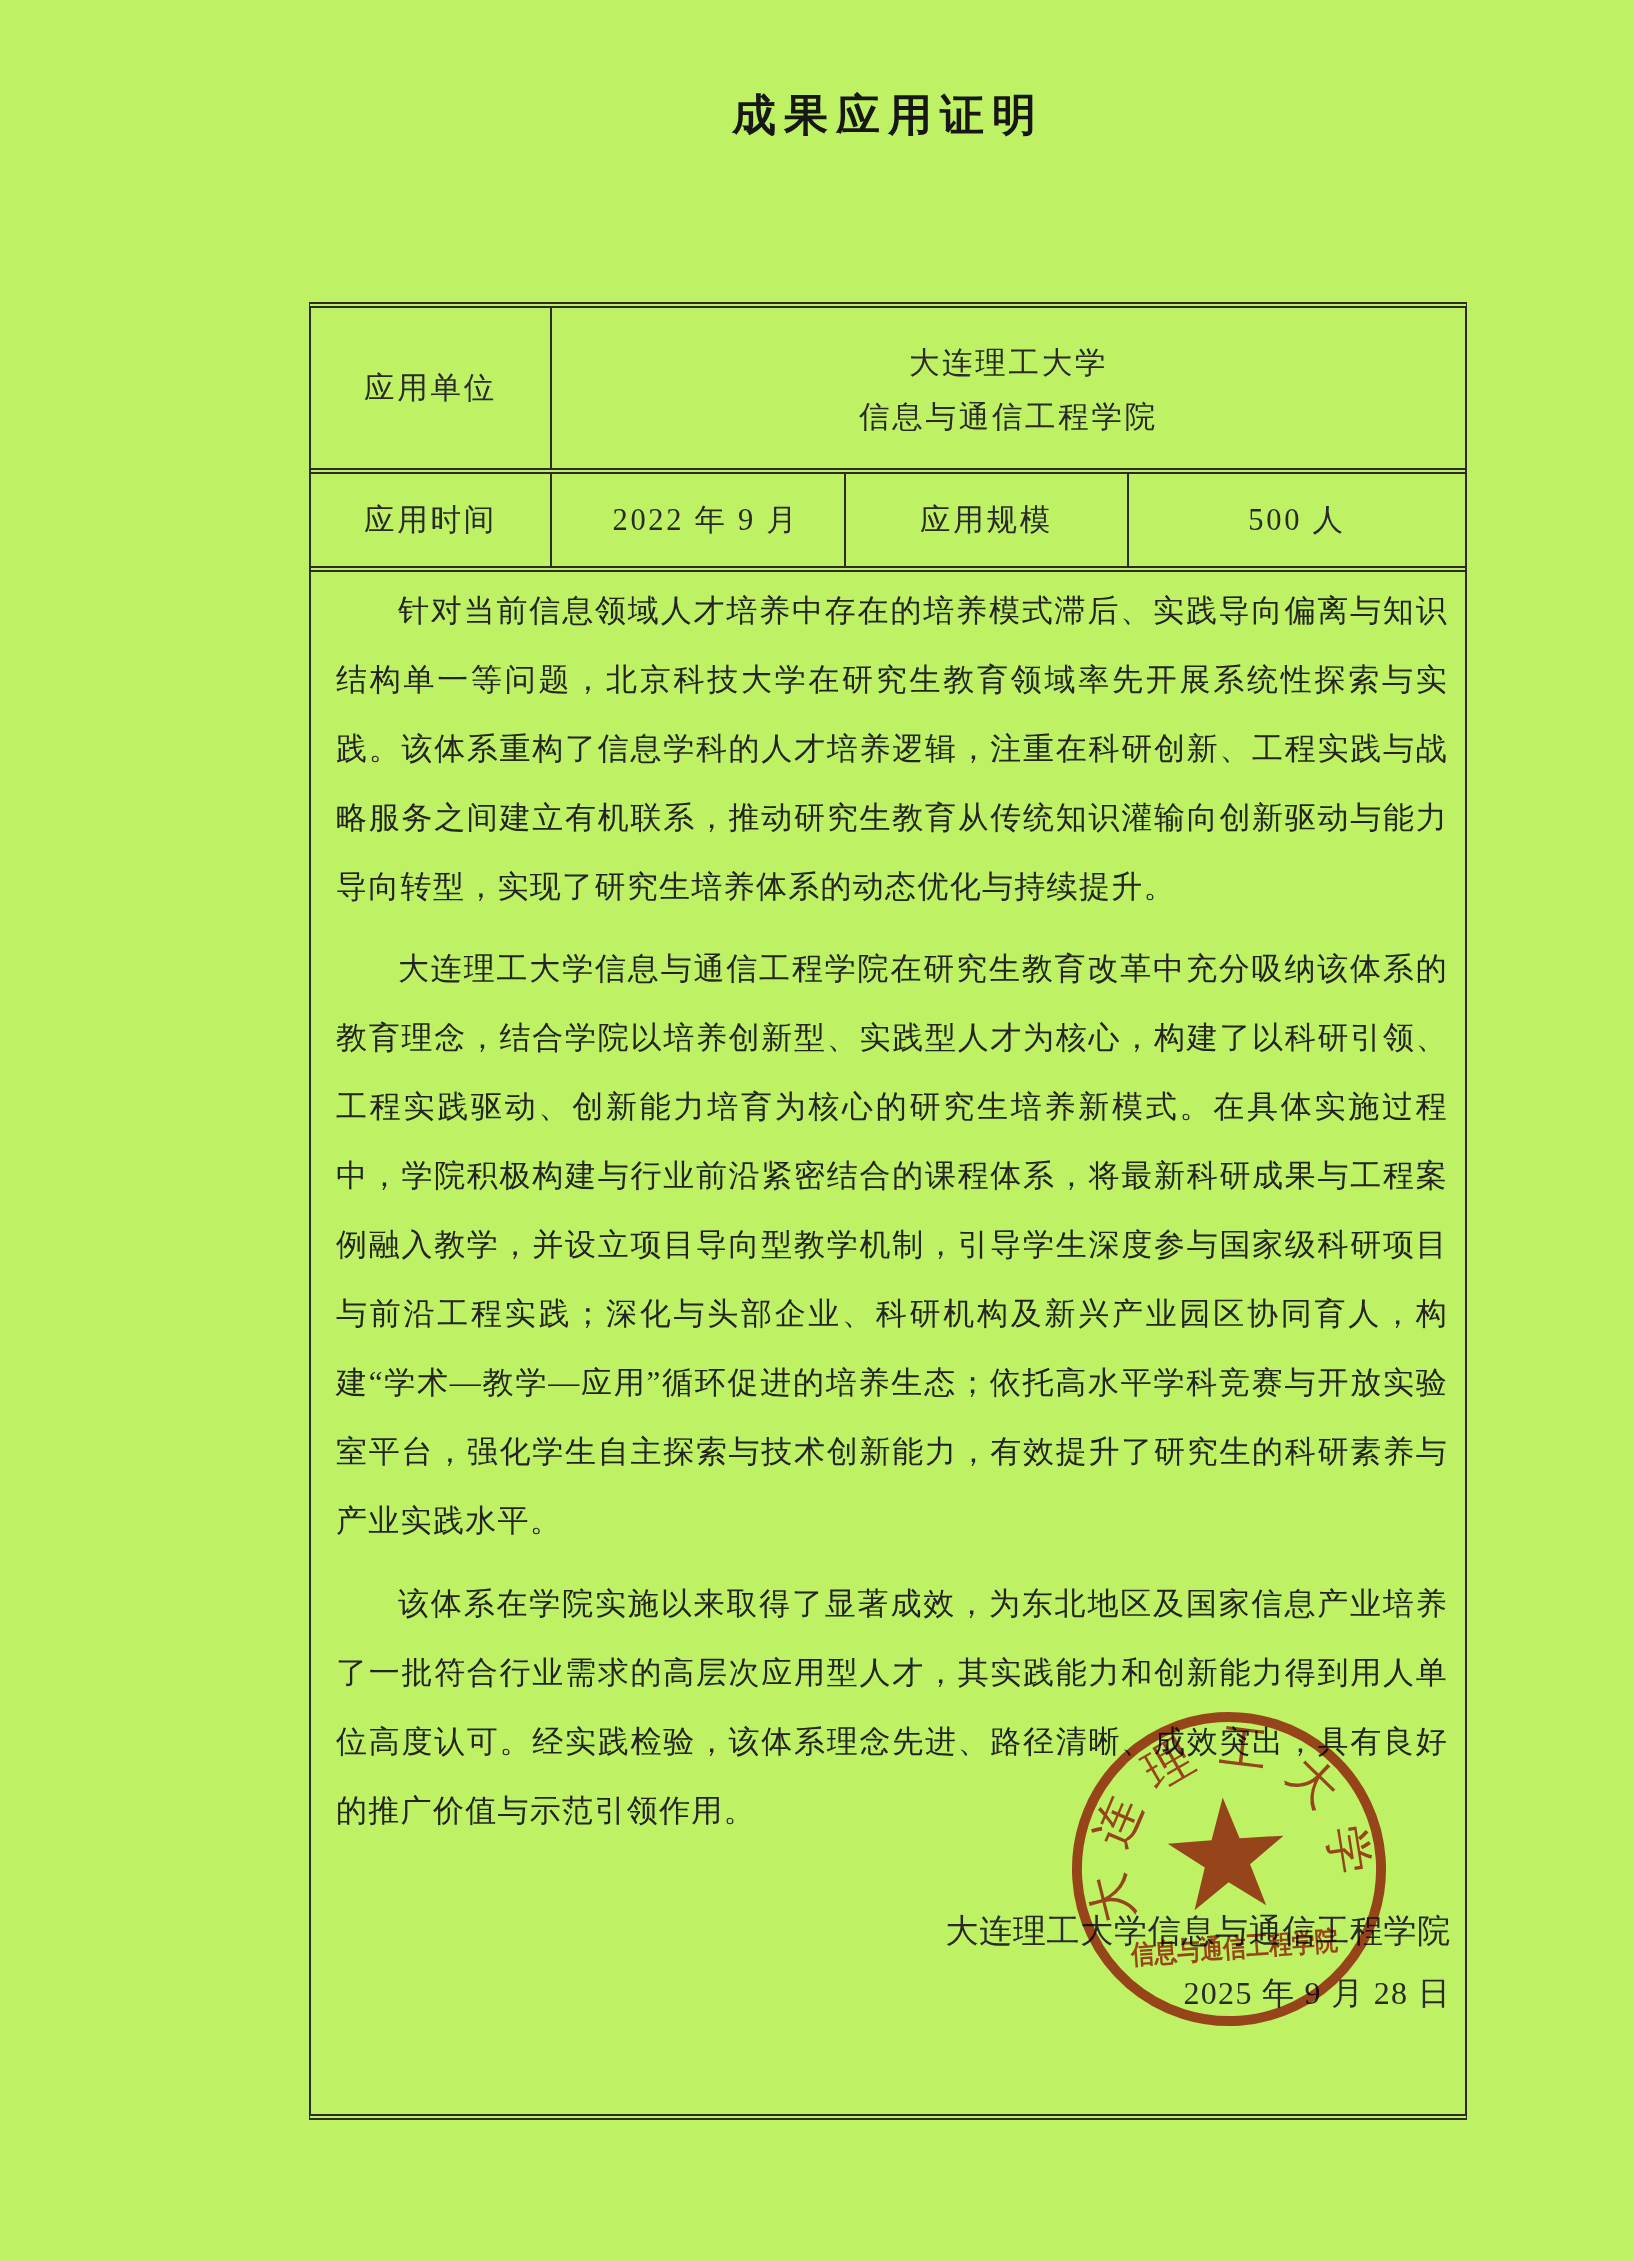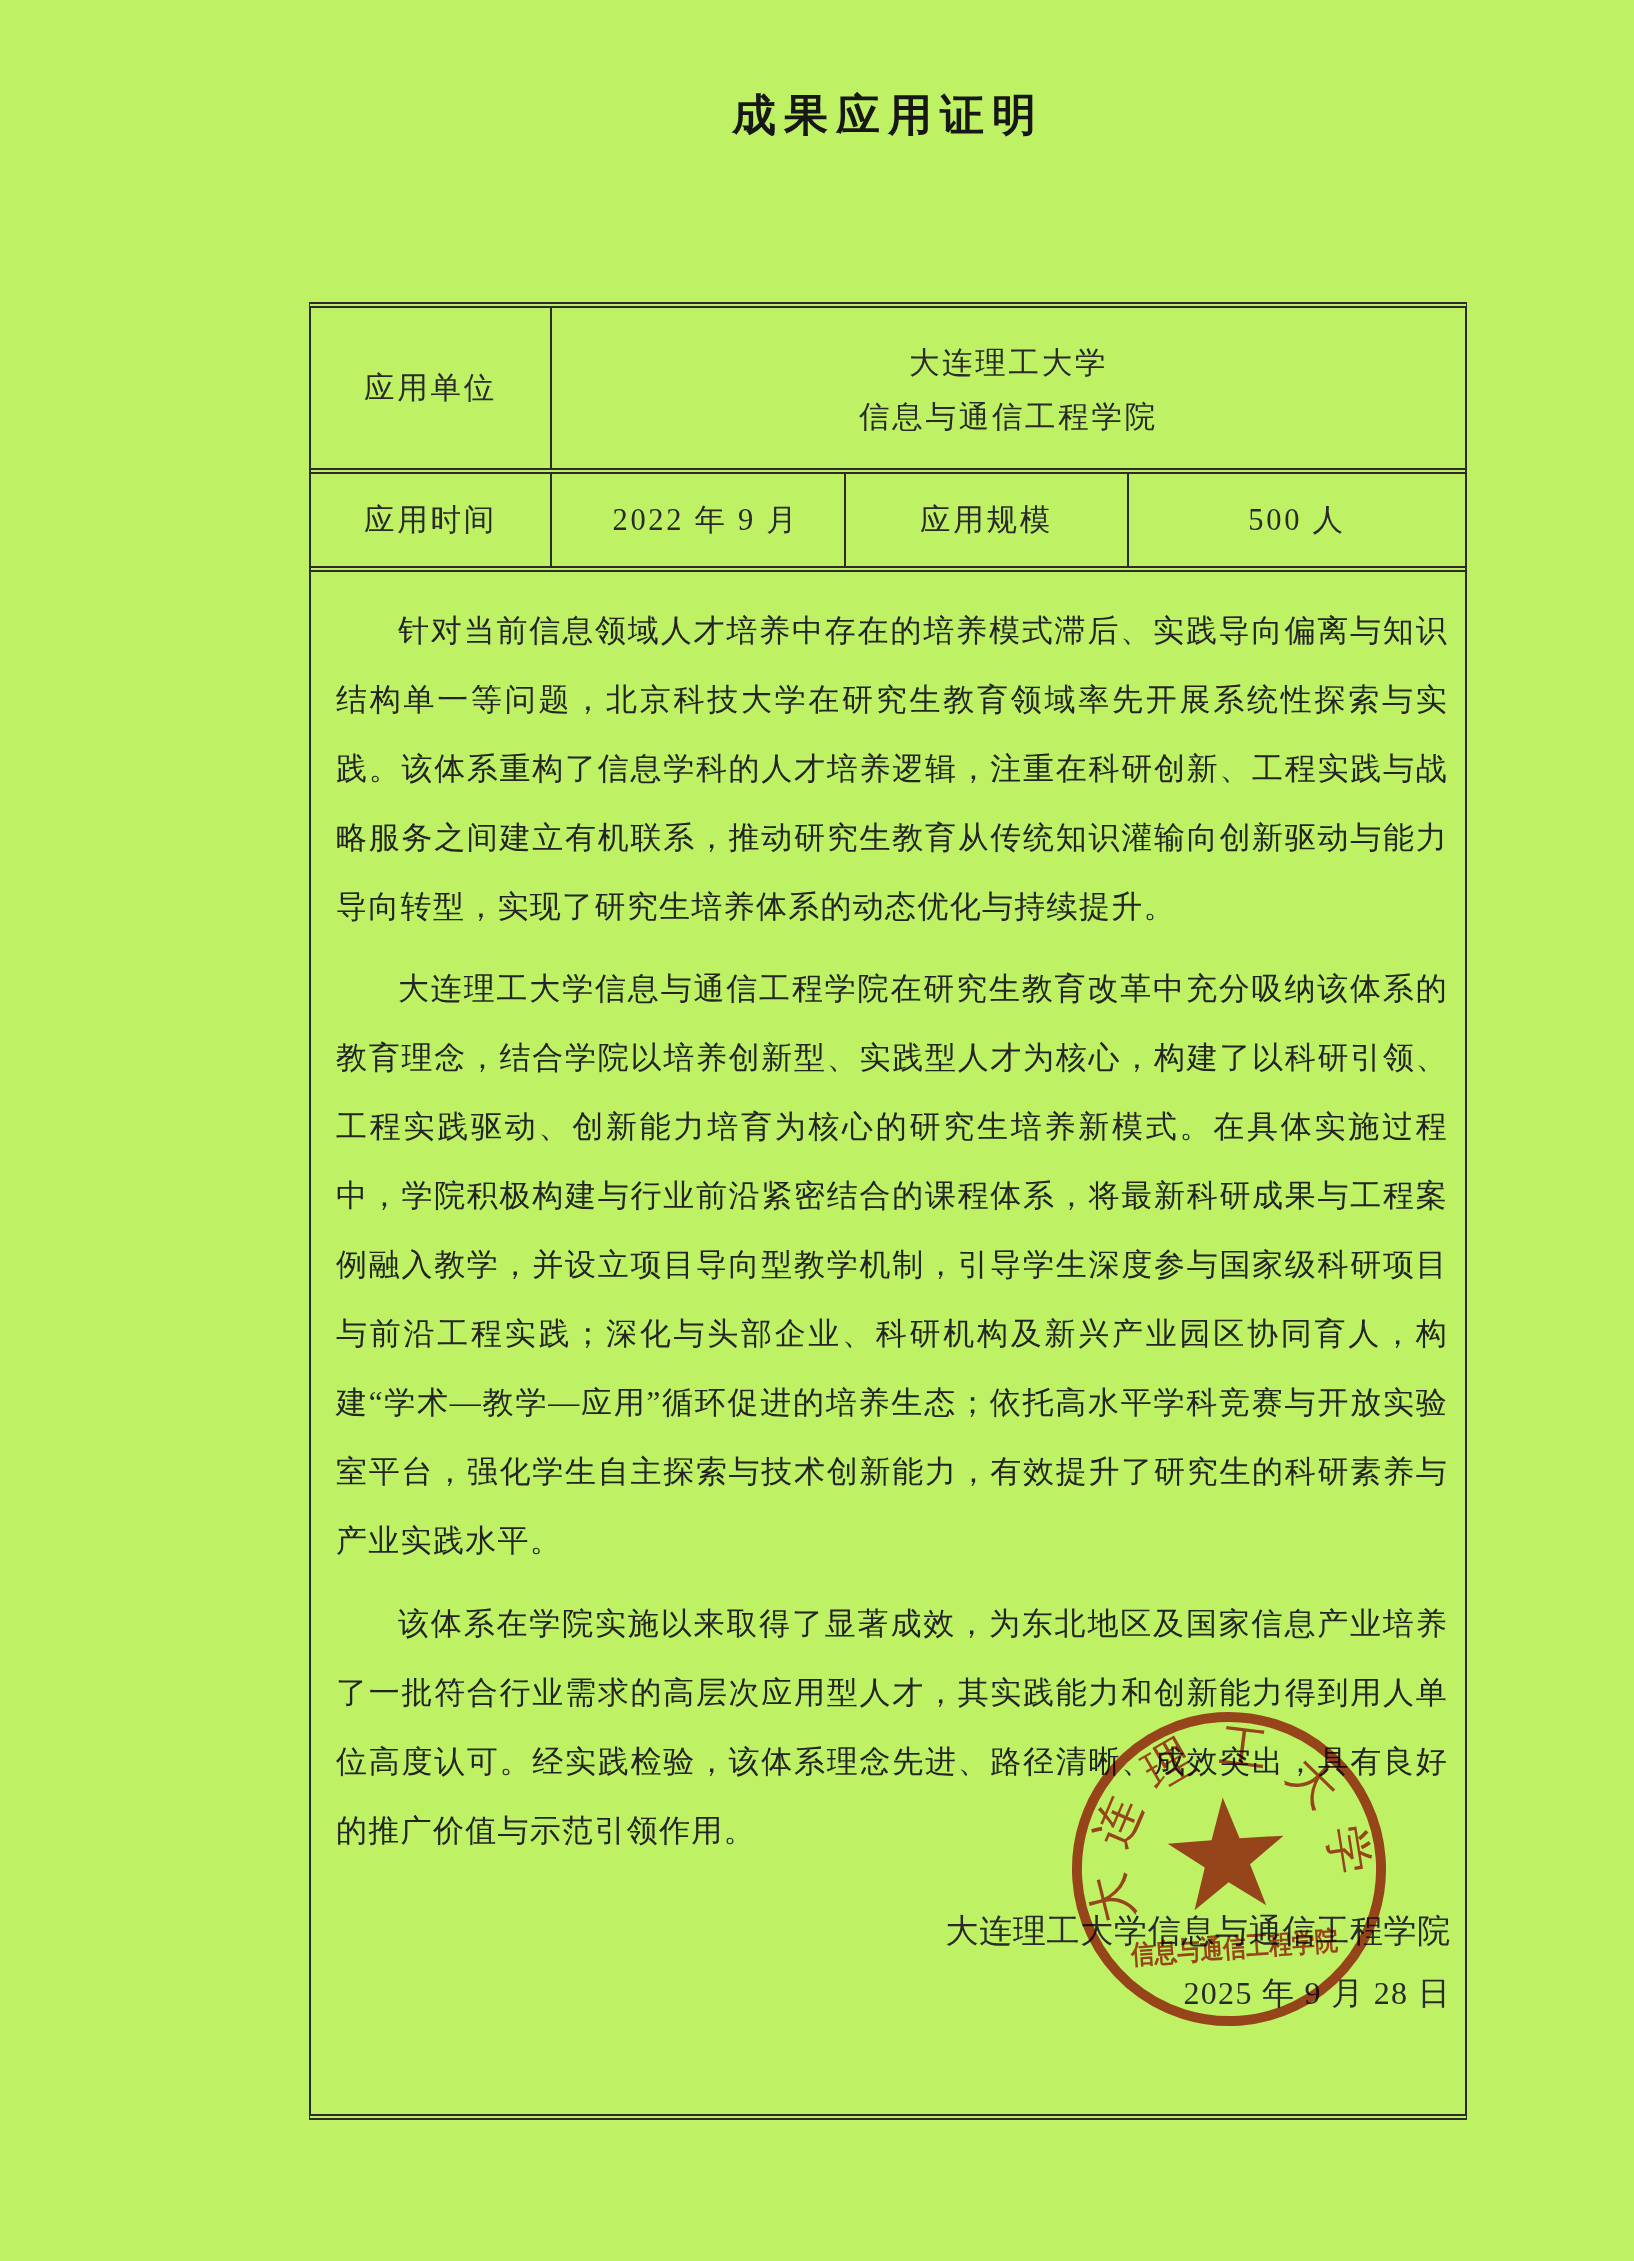--- a/index.html
+++ b/index.html
@@ -55,21 +55,21 @@
     color: #2a2a2a;
   }
   .c-label   { width: 241px; border-right: 2px solid var(--line); flex: none; }
   .c-unitval { flex: 1; flex-direction: column; gap: 13px; padding-top: 4px; }
   .c-time    { width: 278px; border-right: 2px solid var(--line); flex: none; margin-left: 16px; }
   .c-scalelabel { width: 283px; border-right: 2px solid var(--line); flex: none; }
   .c-scaleval   { flex: 1; }
   .bigcell {
     box-sizing: border-box;
     height: 1541px;
-    padding: 24px 17px 0 25px;
+    padding: 4px 17px 0 25px;
   }
   .bigcell p {
     margin: 0;
     font-size: 31px;
     line-height: 69px;
     letter-spacing: 1.3px;
     text-indent: 2em;
     text-align: justify;
     color: var(--ink);
   }

